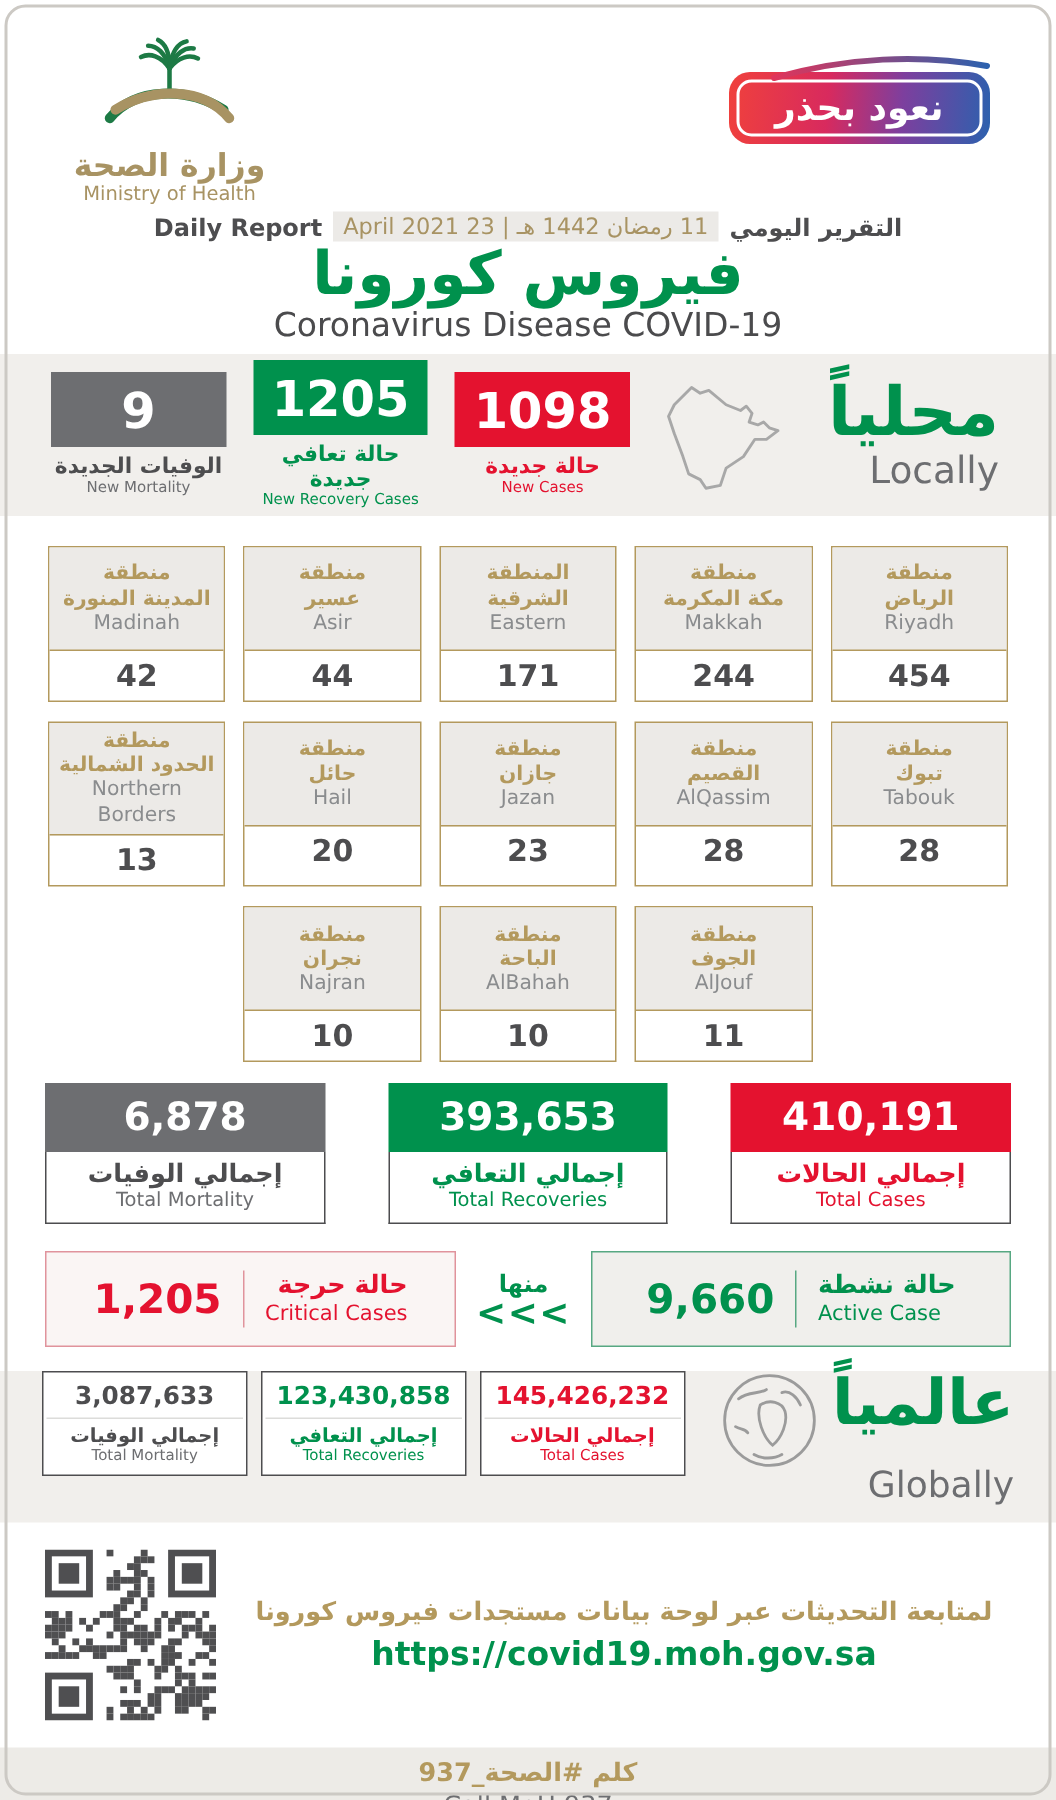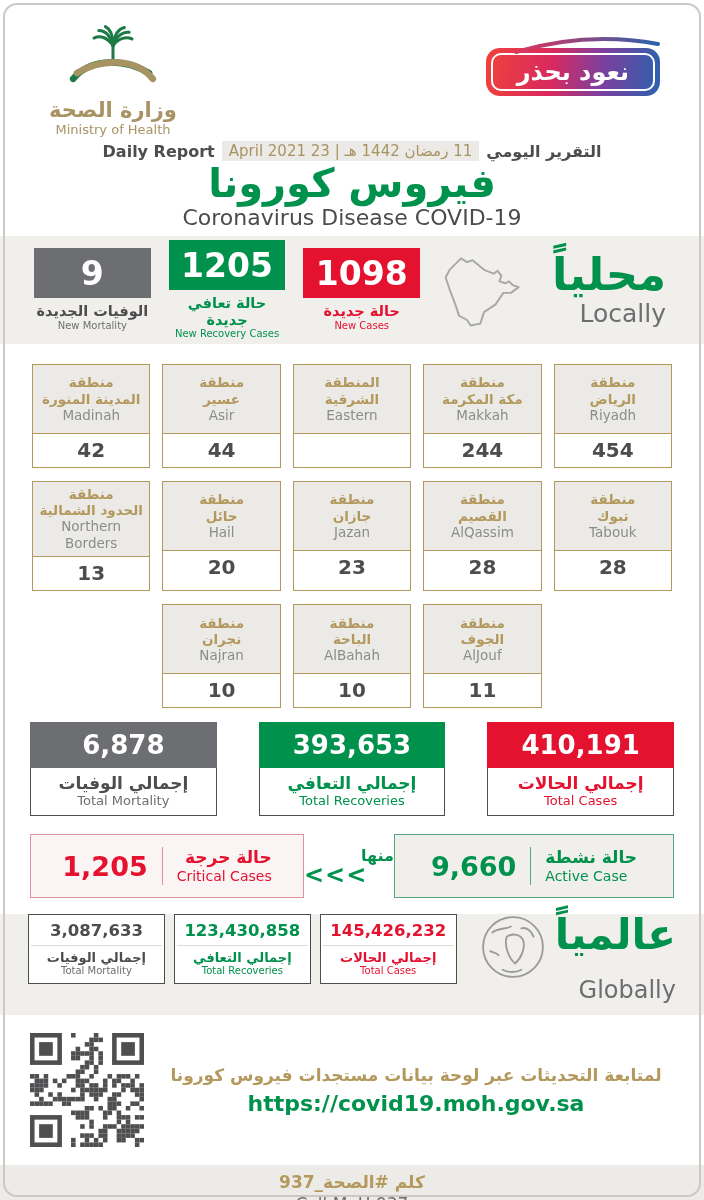--- a/index.html
+++ b/index.html
@@ -62,21 +62,21 @@
   
   .crit-row{display:flex;align-items:center;justify-content:space-between;margin:18px 30px 16px;}
   .pill{display:flex;align-items:center;justify-content:center;gap:14px;height:62px;}
   .pill .val{font-size:27px;font-weight:700;}
   .pill .sep{width:1px;height:38px;}
   .pill .lar{font-size:17px;font-weight:700;direction:rtl;line-height:1.15;}
   .pill .len{font-size:14px;line-height:1.2;}
   .pill-critical{width:272px;background:#faf5f4;border:1px solid #e0939c;}
   .pill-active{width:278px;background:#f0efec;border:1px solid #57a882;}
   .sep-red{background:#e0939c;} .sep-green{background:#57a882;}
-  .minha{flex:1;color:#00914d;}
+  .minha{flex:1;text-align:center;color:#00914d;}
   .minha .w{font-size:16px;font-weight:700;direction:rtl;}
   .minha .arrows{font-size:24px;font-weight:700;letter-spacing:1px;line-height:.9;}
 
   
   .band-globally{height:101px;display:flex;align-items:flex-start;padding:0 28px;gap:9px;}
   .g-card{width:138px;background:#fff;border:1px solid;text-align:center;padding:6px 2px 7px;}
   .g-card .val{font-size:16.5px;font-weight:700;border-bottom:1px solid #dcdcda;padding-bottom:5px;margin-bottom:4px;}
   .g-card .lar{font-size:13px;font-weight:700;direction:rtl;}
   .g-card .len{font-size:10px;}
   .glb-title{margin-left:auto;text-align:right;}
@@ -194,20 +194,21 @@
           <div class="en">Asir</div>
         </div>
       <div class="num">44</div>
     </div>
     <div class="region">
       <div class="top">
           <div class="a1">المنطقة</div>
           <div class="a2">الشرقية</div>
           <div class="en">Eastern</div>
         </div>
+      <div class="num">171</div>
     </div>
     <div class="region">
       <div class="top">
           <div class="a1">منطقة</div>
           <div class="a2">مكة المكرمة</div>
           <div class="en">Makkah</div>
         </div>
       <div class="num">244</div>
     </div>
     <div class="region">

